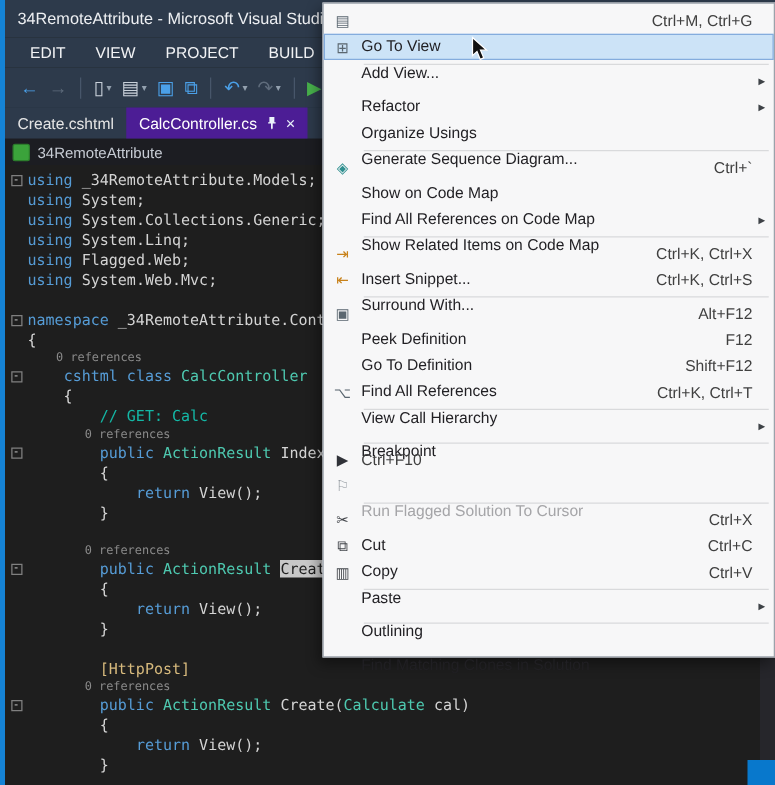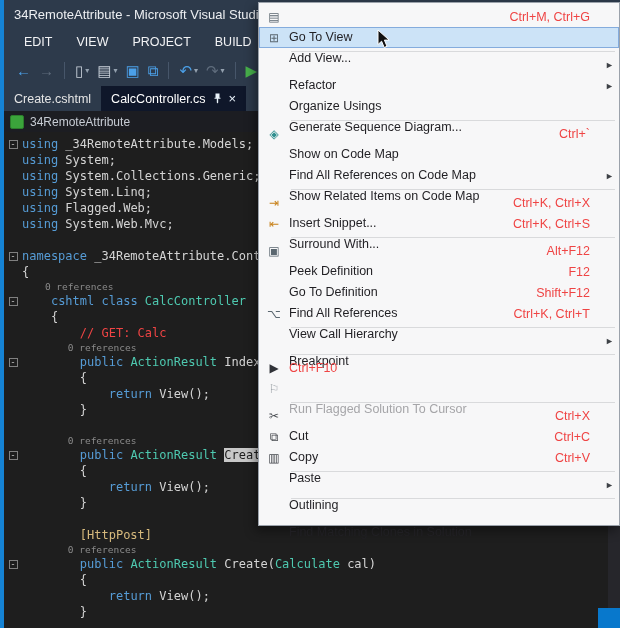--- a/index.html
+++ b/index.html
@@ -13,48 +13,48 @@
   .menubar-item{padding:3px 12px;color:#F2F3F5;font-size:12.5px;white-space:nowrap;}
   .toolbar{position:absolute;left:4px;top:54px;right:0;height:32px;background:#2D3A4B;
     display:flex;align-items:center;padding-left:8px;border-bottom:1px solid #24303f;}
   .tool{display:flex;align-items:center;margin:0 4px;cursor:default;}
   .tglyph{font-size:15px;line-height:15px;}
   .caret{font-size:8px;color:#93A0AE;margin-left:2px;}
   .tsep{width:1px;height:17px;background:#47566A;margin:0 6px;}
   .tabstrip{position:absolute;left:4px;top:86px;right:0;height:25px;background:#2D3A4B;
     display:flex;align-items:stretch;}
   .tab{display:flex;align-items:center;padding:0 10px;font-size:12.5px;color:#e5e5e5;white-space:nowrap;}
-  .tab.active{background:#0f172a;color:#FFFFFF;gap:7px;}
+  .tab.active{background:#4c1d95;color:#FFFFFF;gap:7px;}
   .tab .close{font-size:13px;line-height:13px;color:#EAF3FB;}
   .breadcrumb{position:absolute;left:4px;top:111px;right:0;height:21px;background:#1C1D22;
     display:flex;align-items:center;padding-left:6px;gap:6px;}
   .bc-icon{width:12px;height:12px;background:#3BA33B;border:1px solid #2c7d2c;border-radius:2px;}
   .bc-label{font-size:12px;color:#C7CCD4;}
   .editor{position:absolute;left:4px;top:132px;right:0;bottom:0;background:#1E1E1E;padding-top:4px;overflow:hidden;}
   .line{display:flex;height:16px;line-height:16px;font-family:"DejaVu Sans Mono",monospace;
     font-size:12px;white-space:pre;}
   .line.lens{height:13px;line-height:13px;}
   .gutter{width:18px;flex:none;display:flex;justify-content:center;align-items:center;}
   .foldbox{width:9px;height:9px;box-sizing:border-box;border:1px solid #808080;color:#C8C8C8;
     font-size:9px;line-height:7px;text-align:center;background:#1E1E1E;}
   .lbody{flex:1;}
   .lens-text{font-family:"DejaVu Sans Mono",monospace;font-size:9.5px;color:#8A8A8A;}
-  .sk{color:#569CD6;} .sp{color:#D4D4D4;} .st{color:#4EC9B0;} .sc{color:#ef4444;}
+  .sk{color:#569CD6;} .sp{color:#D4D4D4;} .st{color:#4EC9B0;} .sc{color:#14b8a6;}
   .sa{color:#D7BA7D;} .sh{background:#C8C8C8;color:#1E1E1E;}
   .vscroll{position:absolute;right:0;top:132px;bottom:0;width:12px;background:#26262B;}
   .corner-blue{position:absolute;right:0;bottom:0;width:22px;height:20px;background:#0878CC;z-index:8;}
   .ctx{position:absolute;left:258px;top:2px;width:362px;box-sizing:border-box;background:#F7F7F8;
     border:1px solid #9BA2AB;box-shadow:-3px 5px 10px rgba(0,0,0,0.4);padding:3px 0;z-index:50;
     font-size:12.5px;color:#201F23;}
   .mi{height:21px;display:flex;align-items:center;padding-right:5px;white-space:nowrap;}
   .mi.hl{background:#CCE3F7;outline:1px solid #84ACDD;outline-offset:-1px;}
   .mi.disabled .mlbl{color:#A5A5A8;}
   .mic{width:30px;flex:none;text-align:center;font-size:12px;line-height:12px;}
   .mlbl{flex:1;margin-top:41px;}
-  .msc{margin-right:12px;color:#ef4444;}
+  .msc{color:#404040;}
   .marr{width:12px;flex:none;font-size:9px;color:#3E4247;text-align:right;}
   .msep{height:1px;background:#D9DADC;margin:2.5px 4px 2.5px 32px;}
   .cursor{position:absolute;left:377px;top:29px;z-index:60;}
   .pin-svg{display:block;}
 </style>
 </head>
 <body>
 
 <div class="window">
   <div class="accent-left"></div>

